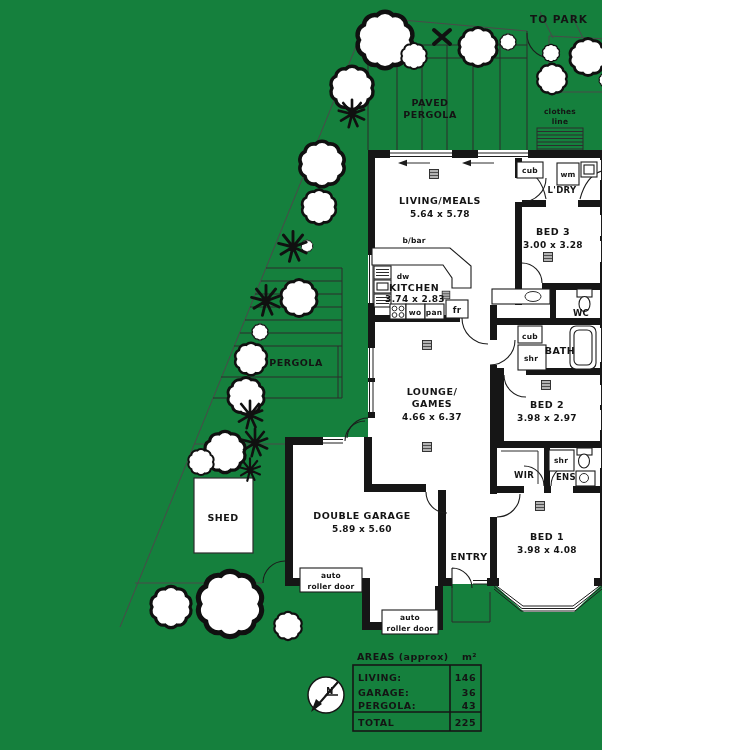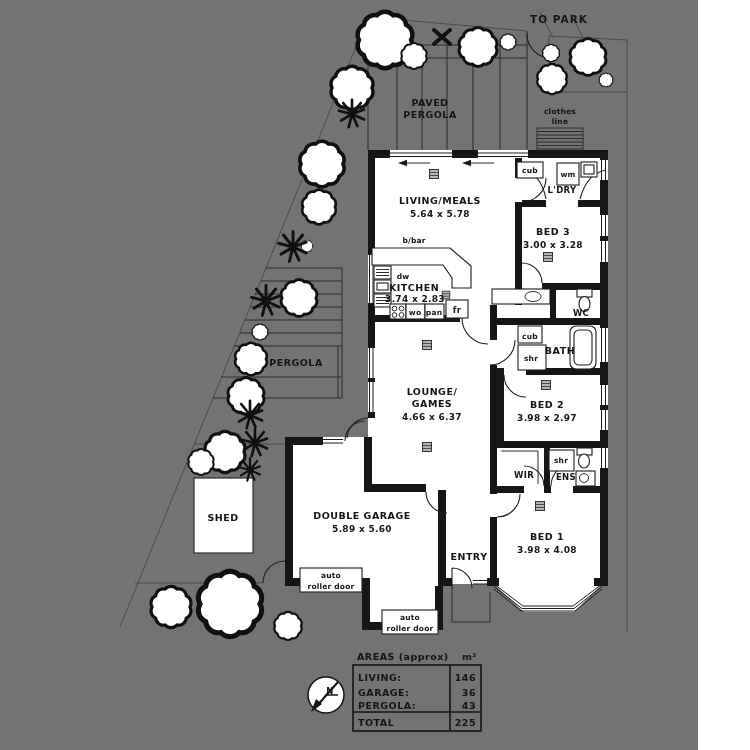--- a/index.html
+++ b/index.html
@@ -1,16 +1,16 @@
 <!DOCTYPE html>
 <html><head>
 <meta charset="utf-8">
 <style>
   html,body{margin:0;padding:0;background:#fff;}
-  #page{width:698px;height:750px;position:relative;background:#737373;overflow:hidden;}
+  #page{width:602px;height:750px;position:relative;background:#15803d;overflow:hidden;}
   svg{display:block;}
   text{font-family:"DejaVu Sans","Liberation Sans",sans-serif;fill:#141414;font-weight:700;}
   .lbl{font-size:9.5px;letter-spacing:.5px;}
   .dim{font-size:9px;letter-spacing:.3px;}
   .med{font-size:8.5px;letter-spacing:.3px;}
   .sm{font-size:7.5px;letter-spacing:.2px;}
   .big{font-size:10.5px;letter-spacing:1px;}
   .wall{fill:#161616;stroke:none;}
   .site{stroke:#4a4a4a;stroke-width:1;fill:none;}
   .thin{stroke:#2d2d2d;stroke-width:1;fill:none;}

